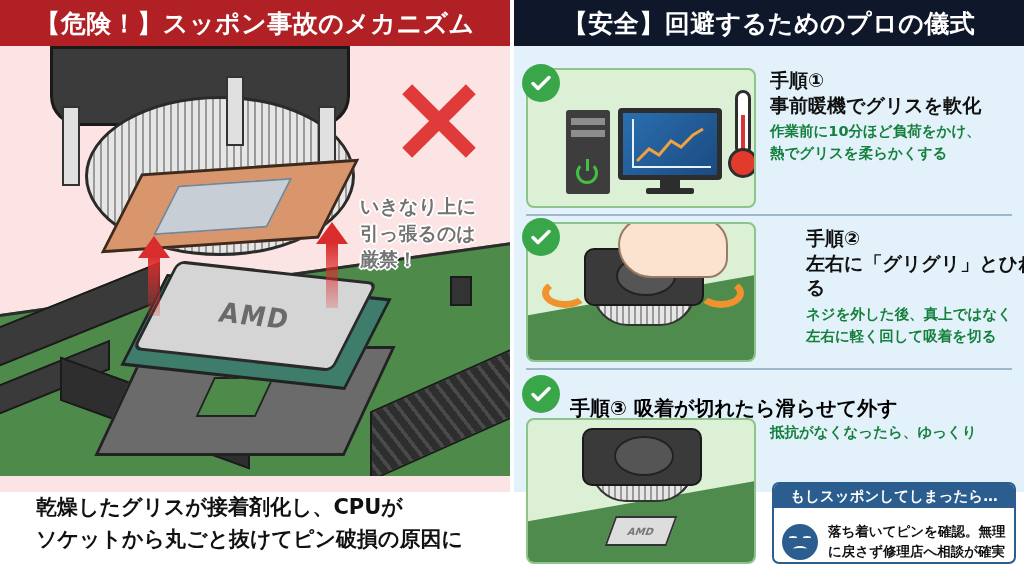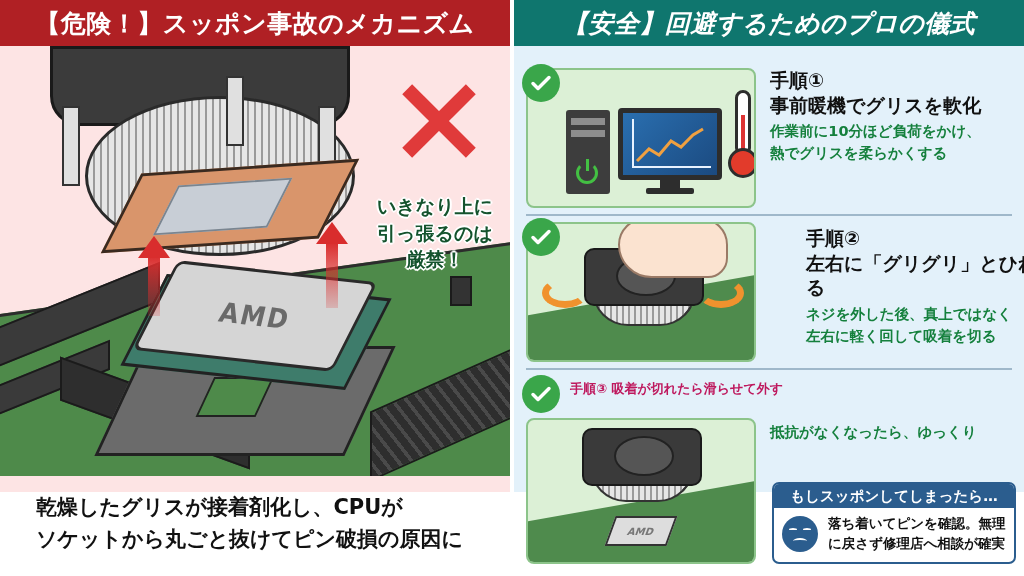--- a/index.html
+++ b/index.html
@@ -6,21 +6,21 @@
   html, body { width: 1024px; height: 576px; overflow: hidden; background: #ffffff; }
   body { font-family: "DejaVu Sans", "Liberation Sans", sans-serif; position: relative; }
 
   .panel { position: absolute; top: 0; height: 492px; }
   .left { left: 0; width: 510px; background: #fde4e4; }
   .right { left: 514px; width: 510px; background: #e3f1fa; }
   .divider { position: absolute; left: 510px; top: 0; width: 4px; height: 576px; background: #ffffff; }
 
   .hdr { position: absolute; left: 0; top: 0; height: 46px; width: 100%; display: flex; align-items: center; justify-content: center; color: #fff; font-weight: bold; font-size: 25px; letter-spacing: 0.5px; }
   .left .hdr { background: #b02024; }
-  .right .hdr { background: #0f766e; font-style: italic; }
+  .right .hdr { background: #0f172a; }
 
   
   .illus-left { position: absolute; left: 0; top: 46px; width: 510px; height: 430px; overflow: hidden; }
   .board { position: absolute; left: -40px; top: 230px; width: 620px; height: 260px; background: #4e8a4a; transform: skewY(-8deg); border-top: 3px solid #2c2c2c; }
   .ram { position: absolute; background: #3a3a3a; border: 2px solid #1b1b1b; }
   .socket { position: absolute; left: 120px; top: 300px; width: 250px; height: 110px; background: #6b6b6b; border: 3px solid #222; transform: skewX(-25deg); }
   .socket-hole { position: absolute; left: 80px; top: 28px; width: 60px; height: 40px; background: #4e8a4a; border: 2px solid #222; }
   .cpu { position: absolute; left: 150px; top: 225px; width: 210px; height: 90px; background: #d5d5d5; border: 3px solid #2a2a2a; border-radius: 8px; transform: skewX(-22deg) rotate(6deg); display: flex; align-items: center; justify-content: center; }
   .cpu-pcb { position: absolute; left: 138px; top: 240px; width: 236px; height: 92px; background: #3e7c6b; border: 3px solid #222; transform: skewX(-22deg) rotate(6deg); }
   .amd { font-family: "DejaVu Sans", sans-serif; font-weight: bold; font-size: 26px; color: #6a6a6a; letter-spacing: 2px; transform: skewX(15deg); }
@@ -31,21 +31,21 @@
   .grease { position: absolute; left: 40px; top: 12px; width: 110px; height: 50px; background: #c8ced6; border: 2px solid #7a8590; }
   .pillar { position: absolute; width: 18px; height: 80px; background: #e0e0e0; border: 2px solid #333; }
   .arrow-up { position: absolute; width: 0; height: 0; border-left: 16px solid transparent; border-right: 16px solid transparent; border-bottom: 22px solid #d92d2d; }
   .arrow-stem { position: absolute; width: 12px; background: linear-gradient(#d92d2d, rgba(217,45,45,0.2)); }
 
   .xmark { position: absolute; left: 400px; top: 82px; width: 76px; height: 76px; }
   .xmark::before, .xmark::after { content: ""; position: absolute; left: 32px; top: -6px; width: 14px; height: 90px; background: #e03a3a; }
   .xmark::before { transform: rotate(45deg); }
   .xmark::after { transform: rotate(-45deg); }
 
-  .warn-text { position: absolute; left: 360px; top: 193px; width: 150px; text-align: center; font-weight: bold; font-size: 19px; line-height: 1.4; color: #14532d;
+  .warn-text { position: absolute; left: 360px; top: 193px; width: 150px; text-align: left; font-weight: bold; font-size: 19px; line-height: 1.4; color: #737373;
     text-shadow: 2px 0 #fff, -2px 0 #fff, 0 2px #fff, 0 -2px #fff, 1px 1px #fff, -1px -1px #fff, 1px -1px #fff, -1px 1px #fff; }
   .warn-text span { display: block; }
 
   .left-caption { position: absolute; left: 26px; top: 492px; font-weight: bold; font-size: 21px; line-height: 1.5; color: #111; }
   .left-caption span { display: block; margin-left: 10px; }
 
   
   .step-card { position: absolute; left: 12px; width: 230px; height: 140px; background: #dcf0d6; border: 2px solid #8cc48a; border-radius: 8px; overflow: hidden; }
   .check { position: absolute; width: 38px; height: 38px; border-radius: 50%; background: #3aa64a; display: flex; align-items: center; justify-content: center; z-index: 3; }
   .check svg { width: 24px; height: 24px; }
@@ -75,21 +75,21 @@
   .fan-ring { position: absolute; left: 30px; top: 6px; width: 60px; height: 40px; border-radius: 50%; background: #555; border: 2px solid #222; }
   .fins { position: absolute; width: 104px; height: 36px; border: 2px solid #333;
     background: repeating-linear-gradient(90deg, #e6e6e6 0 4px, #9a9a9a 4px 6px); border-radius: 0 0 40px 40px; }
   .hand { position: absolute; left: 90px; top: -6px; width: 110px; height: 60px; background: #fbe3d0; border: 2px solid #9a7a66; border-radius: 40px 40px 30px 50px; }
   .rot-arrow { position: absolute; width: 46px; height: 30px; border: 7px solid #f0922e; border-radius: 50%; }
   .mini-cpu { position: absolute; width: 62px; height: 30px; background: #ddd; border: 2px solid #333; transform: skewX(-20deg); font-size: 10px; font-weight: bold; color: #777; display: flex; align-items: center; justify-content: center; }
 
   
   .notice { position: absolute; left: 258px; top: 482px; width: 244px; height: 82px; border: 2px solid #2b5d8e; border-radius: 7px; background: #fff; overflow: hidden; }
   .notice-hdr { background: #2b5d8e; color: #fff; font-weight: bold; font-size: 14.5px; height: 24px; display: flex; align-items: center; justify-content: center; }
-  .notice-body { display: flex; align-items: center; padding: 6px 8px; }
+  .notice-body { display: flex; align-items: center; padding: 14px 8px; }
   .sad-face { width: 36px; height: 36px; border-radius: 50%; background: #2b5d8e; position: relative; flex: 0 0 36px; margin-right: 10px; }
   .sad-face .eye { position: absolute; top: 12px; width: 8px; height: 3px; border-top: 2px solid #fff; border-radius: 50% 50% 0 0; }
   .sad-face .mouth { position: absolute; left: 11px; top: 22px; width: 14px; height: 6px; border-top: 2px solid #fff; border-radius: 50% 50% 0 0; }
   .notice-text { font-weight: bold; font-size: 13.5px; line-height: 1.45; color: #111; }
   .notice-text span { display: block; }
 </style>
 </head>
 <body>
 
 <section class="panel left">
@@ -206,21 +206,21 @@
     </div>
   </div>
 
   <div class="sep" style="top:368px;"></div>
 
   <div class="check" style="left:8px;top:375px;">
     <svg viewBox="0 0 24 24">
         <path d="M4 12.5l5 5L20 6.5" stroke="#fff" stroke-width="3.5" fill="none" stroke-linecap="round" stroke-linejoin="round"></path>
       </svg>
   </div>
-  <div style="position:absolute;left:56px;top:380px;font-weight:bold;font-size:13px;color:#be185d;white-space:nowrap;">
+  <div style="position:absolute;left:56px;top:395px;font-weight:bold;font-size:20px;color:#000000;white-space:nowrap;">
     <span>手順③</span>
     <span>吸着が切れたら滑らせて外す</span>
   </div>
   <div class="step-card" style="top:418px;height:146px;">
     <div class="mb" style="top:80px;"></div>
     <div class="mini-cpu" style="left:82px;top:96px;">
       <span>AMD</span>
     </div>
     <div class="fins" style="left:62px;top:46px;"></div>
     <div class="fan" style="left:54px;top:8px;">

